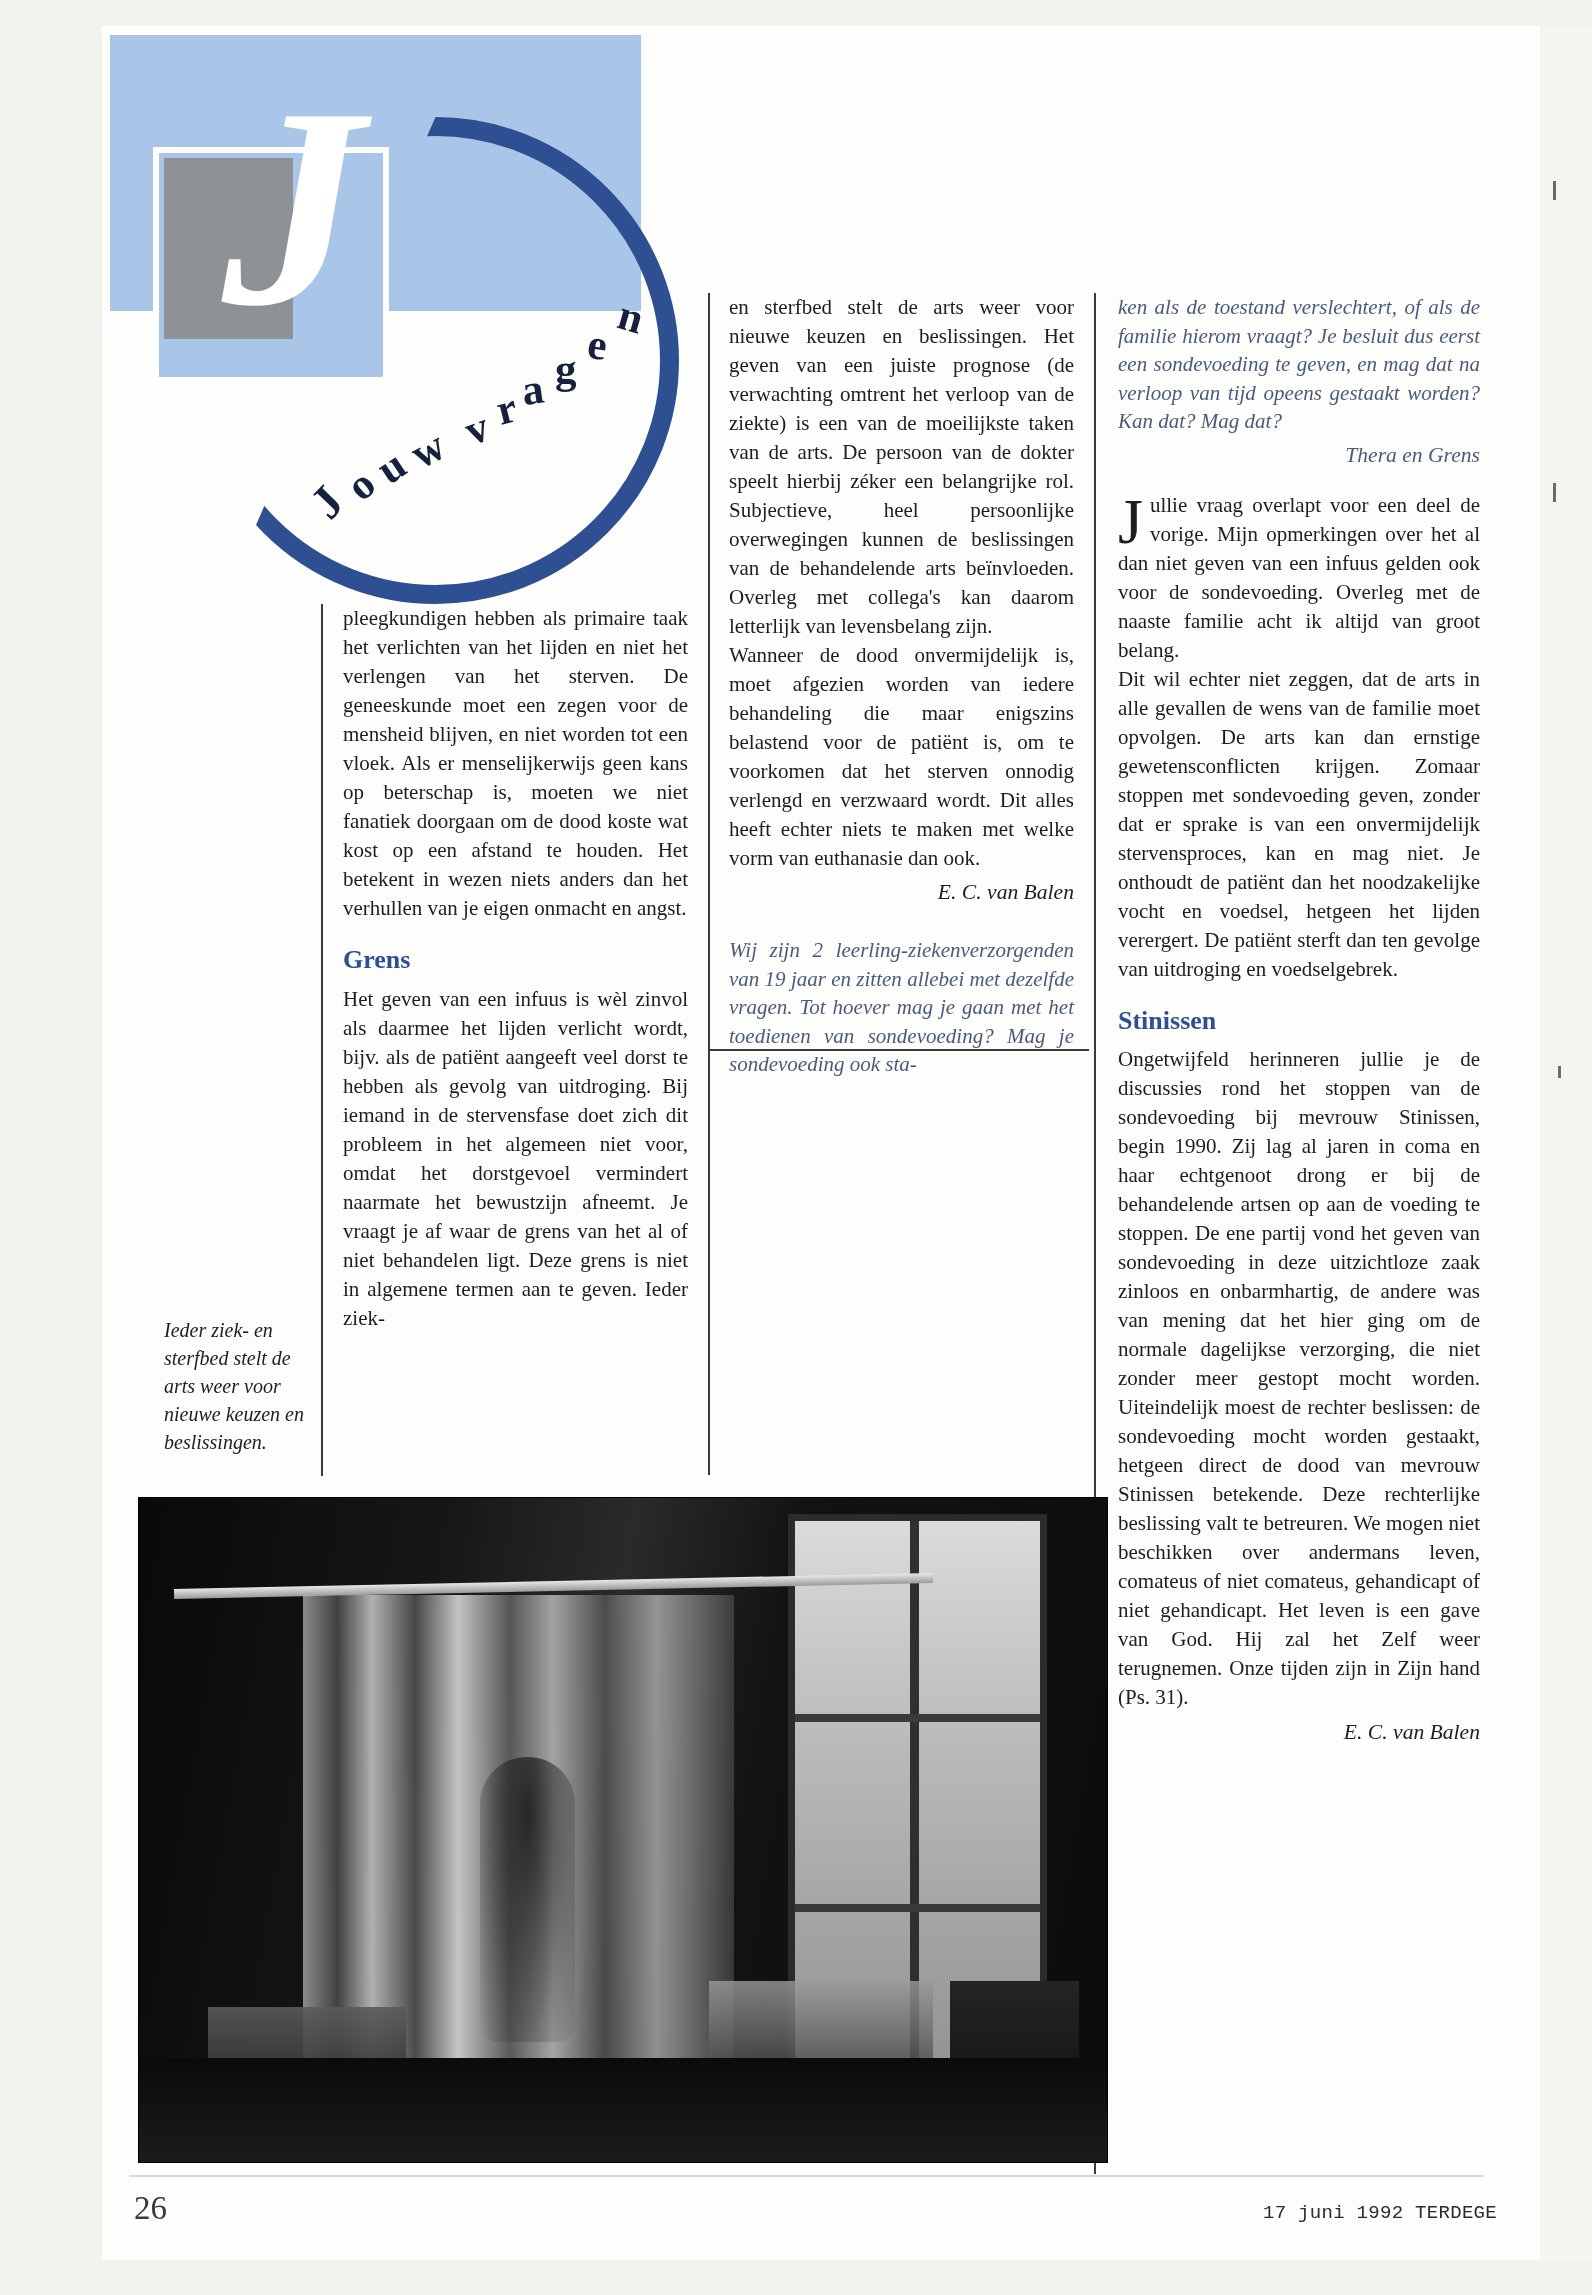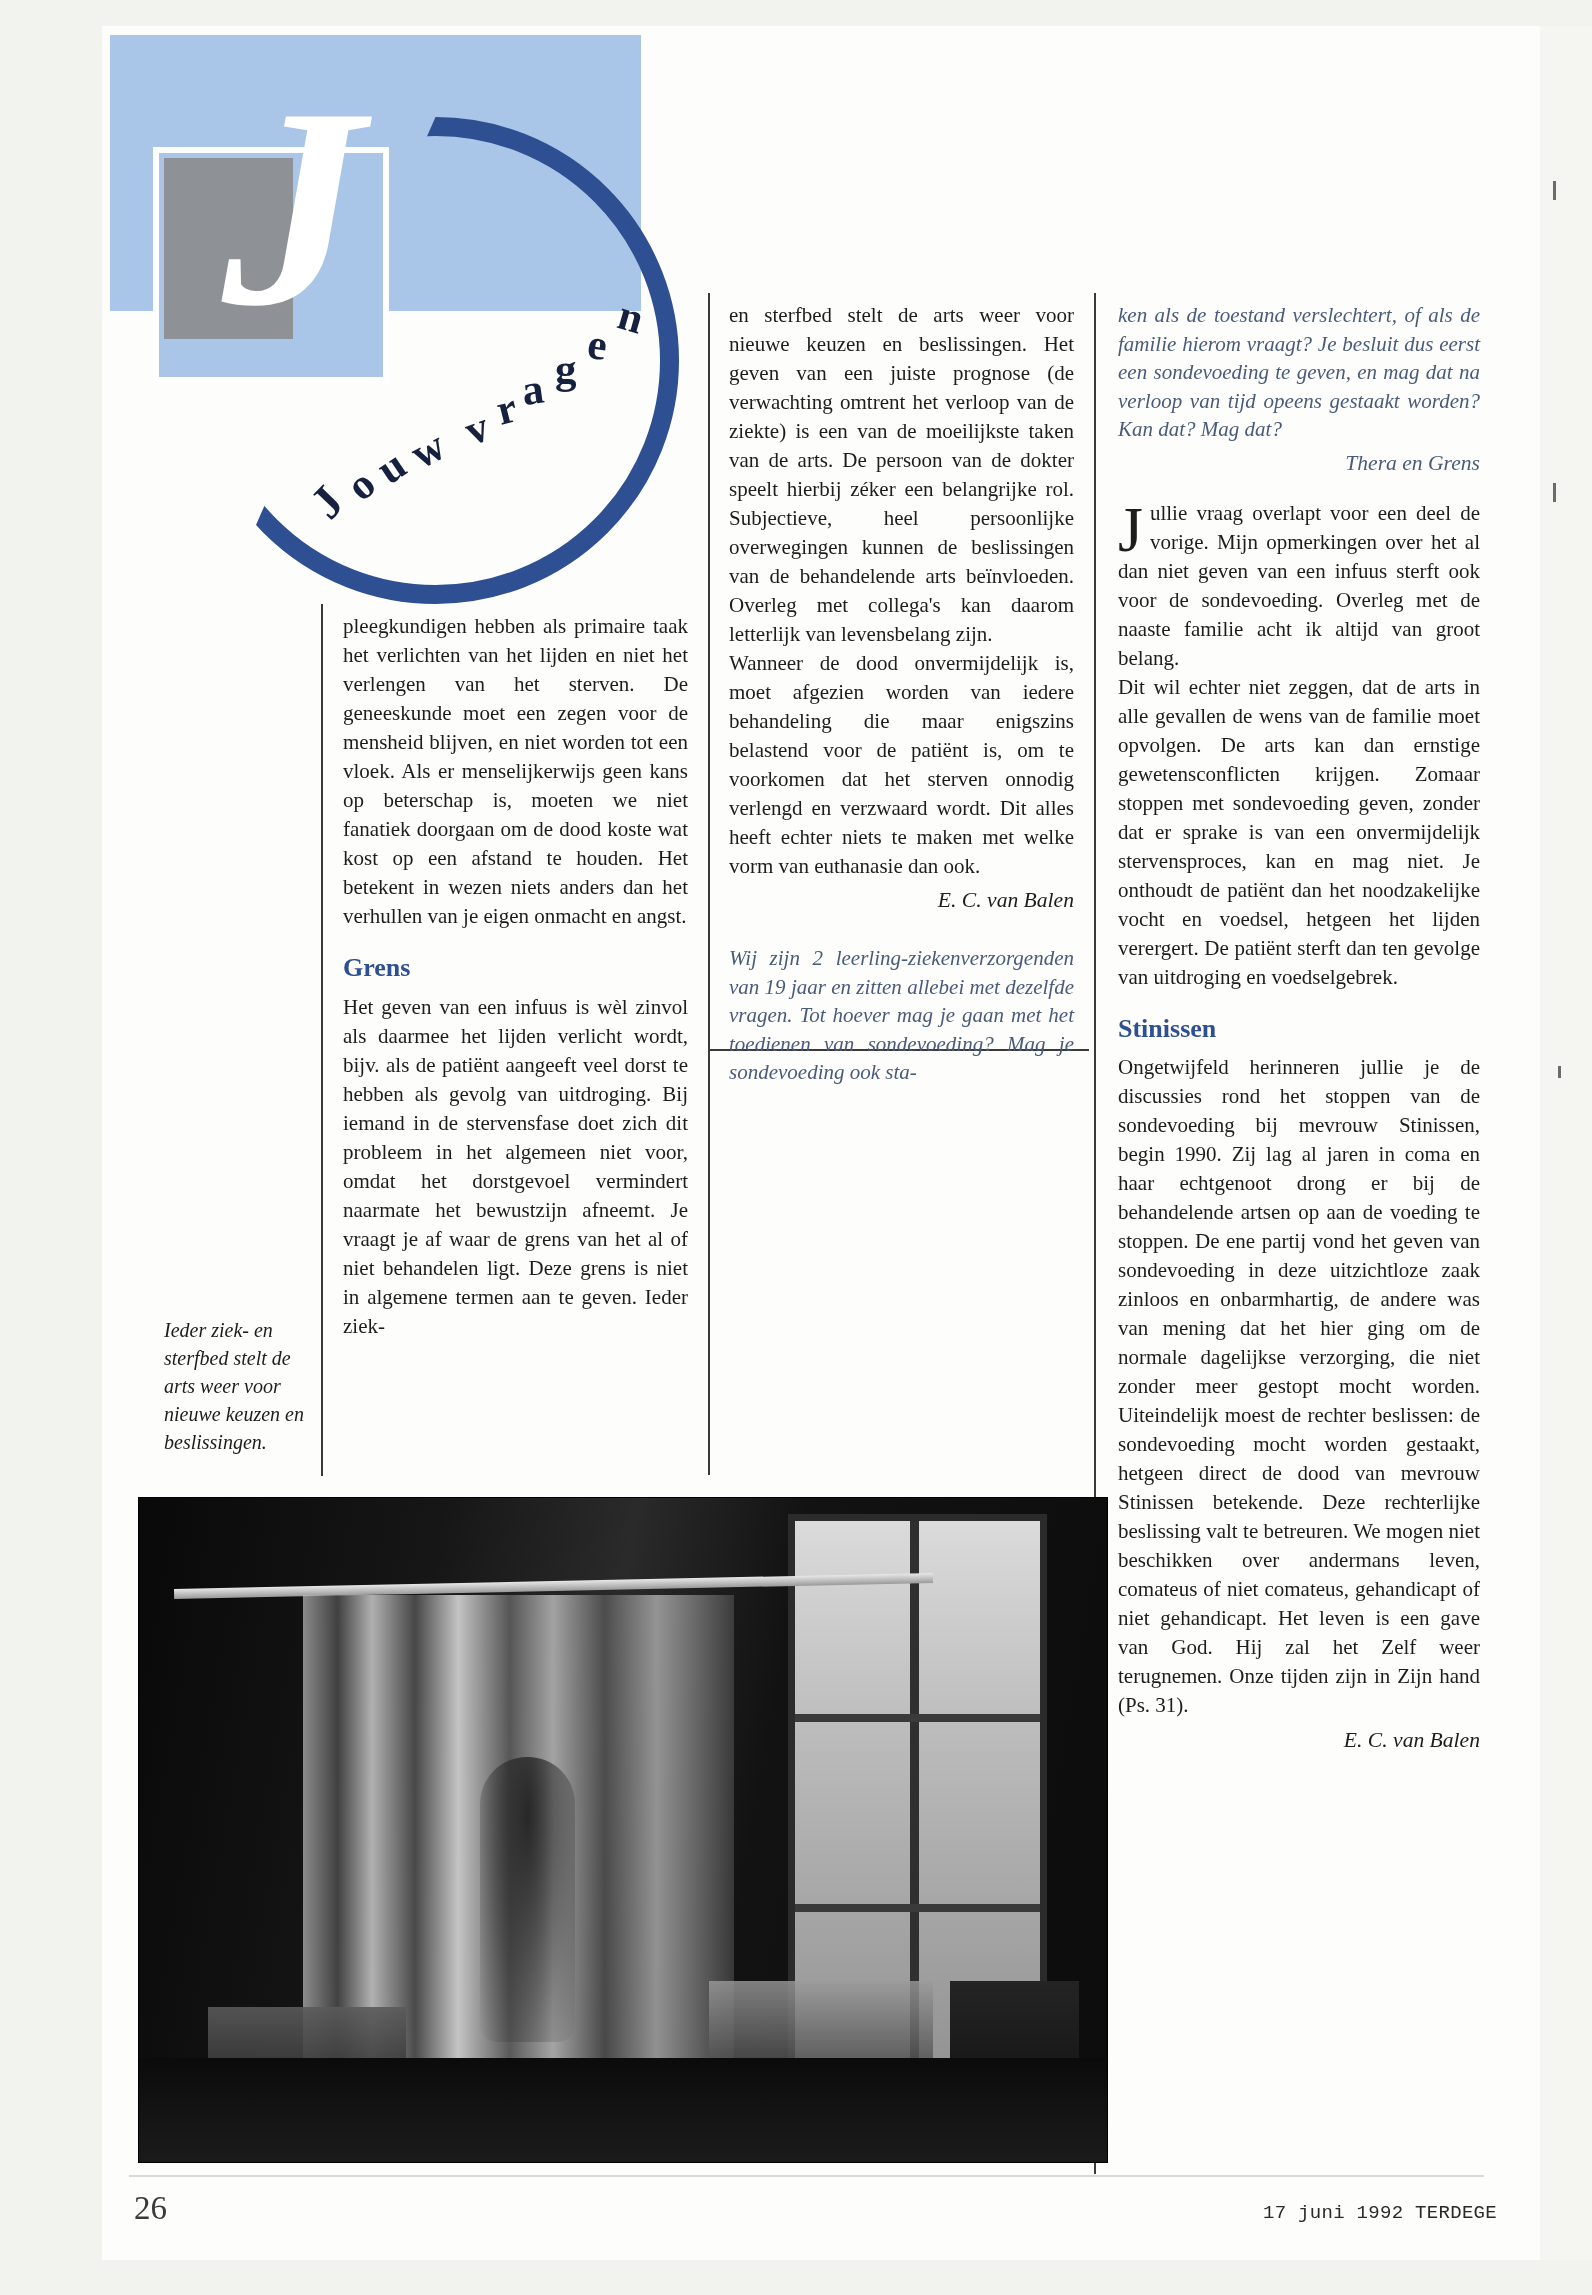--- a/index.html
+++ b/index.html
@@ -99,21 +99,21 @@
   }
 
   
   .col {
     position: absolute;
     font-size: 21px;
     line-height: 29px;
     text-align: justify;
     color: #1d1d1d;
   }
-  .col p { margin: 8px 0 0 0; }
+  .col p { margin: 0 0 0 0; }
   .col p + p { margin-top: 0; }
 
   .col1 { left: 343px; top: 604px; width: 345px; }
   .col2 { left: 729px; top: 293px; width: 345px; }
   .col3 { left: 1118px; top: 293px; width: 362px; }
 
   .rule-v {
     position: absolute;
     width: 1.7px;
     background: #3a3a3a;
@@ -313,21 +313,21 @@
     <p>en sterfbed stelt de arts weer voor nieuwe keuzen en beslissingen. Het geven van een juiste prognose (de verwachting omtrent het verloop van de ziekte) is een van de moeilijkste taken van de arts. De persoon van de dokter speelt hierbij zéker een belangrijke rol. Subjectieve, heel persoonlijke overwegingen kunnen de beslissingen van de behandelende arts beïnvloeden. Overleg met collega's kan daarom letterlijk van levensbelang zijn.</p>
     <p>Wanneer de dood onvermijdelijk is, moet afgezien worden van iedere behandeling die maar enigszins belastend voor de patiënt is, om te voorkomen dat het sterven onnodig verlengd en verzwaard wordt. Dit alles heeft echter niets te maken met welke vorm van euthanasie dan ook.</p>
     <div class="sig">E. C. van Balen</div>
     <p class="italic-q" style="margin-top:29px;">Wij zijn 2 leerling-ziekenverzorgenden van 19 jaar en zitten allebei met dezelfde vragen. Tot hoever mag je gaan met het toedienen van sondevoeding? Mag je sondevoeding ook sta-</p>
   </div>
 
   <div class="col col3">
     <p class="italic-q">ken als de toestand verslechtert, of als de familie hierom vraagt? Je besluit dus eerst een sondevoeding te geven, en mag dat na verloop van tijd opeens gestaakt worden? Kan dat? Mag dat?</p>
     <div class="sig" style="color:#4a5b7a;">Thera en Grens</div>
     <p style="margin-top:21px;">
-      <span class="dropcap">J</span><span>ullie vraag overlapt voor een deel de vorige. Mijn opmerkingen over het al dan niet geven van een infuus sterft ook voor de sondevoeding. Overleg met de naaste familie acht ik altijd van groot belang.</span>
+      <span class="dropcap">J</span><span>ullie vraag overlapt voor een deel de vorige. Mijn opmerkingen over het al dan niet geven van een infuus gelden ook voor de sondevoeding. Overleg met de naaste familie acht ik altijd van groot belang.</span>
     </p>
     <p>Dit wil echter niet zeggen, dat de arts in alle gevallen de wens van de familie moet opvolgen. De arts kan dan ernstige gewetensconflicten krijgen. Zomaar stoppen met sondevoeding geven, zonder dat er sprake is van een onvermijdelijk stervensproces, kan en mag niet. Je onthoudt de patiënt dan het noodzakelijke vocht en voedsel, hetgeen het lijden verergert. De patiënt sterft dan ten gevolge van uitdroging en voedselgebrek.</p>
     <div class="subhead">Stinissen</div>
     <p>Ongetwijfeld herinneren jullie je de discussies rond het stoppen van de sondevoeding bij mevrouw Stinissen, begin 1990. Zij lag al jaren in coma en haar echtgenoot drong er bij de behandelende artsen op aan de voeding te stoppen. De ene partij vond het geven van sondevoeding in deze uitzichtloze zaak zinloos en onbarmhartig, de andere was van mening dat het hier ging om de normale dagelijkse verzorging, die niet zonder meer gestopt mocht worden. Uiteindelijk moest de rechter beslissen: de sondevoeding mocht worden gestaakt, hetgeen direct de dood van mevrouw Stinissen betekende. Deze rechterlijke beslissing valt te betreuren. We mogen niet beschikken over andermans leven, comateus of niet comateus, gehandicapt of niet gehandicapt. Het leven is een gave van God. Hij zal het Zelf weer terugnemen. Onze tijden zijn in Zijn hand (Ps. 31).</p>
     <div class="sig">E. C. van Balen</div>
   </div>
 
   <div class="photo">
     <div class="ph-wall"></div>
     <div class="ph-window"></div>

